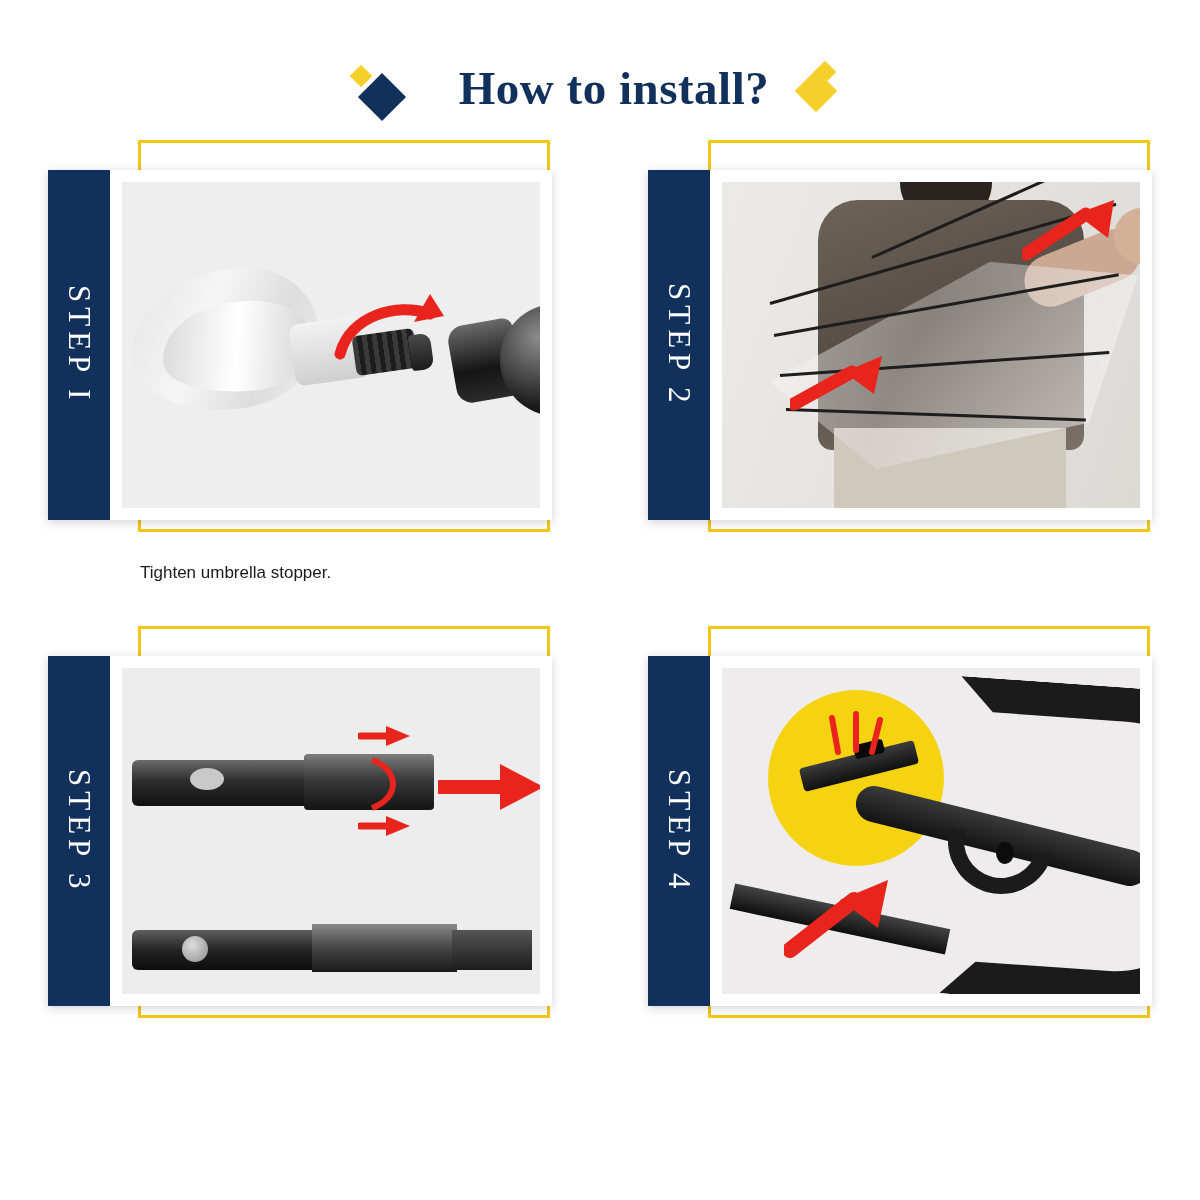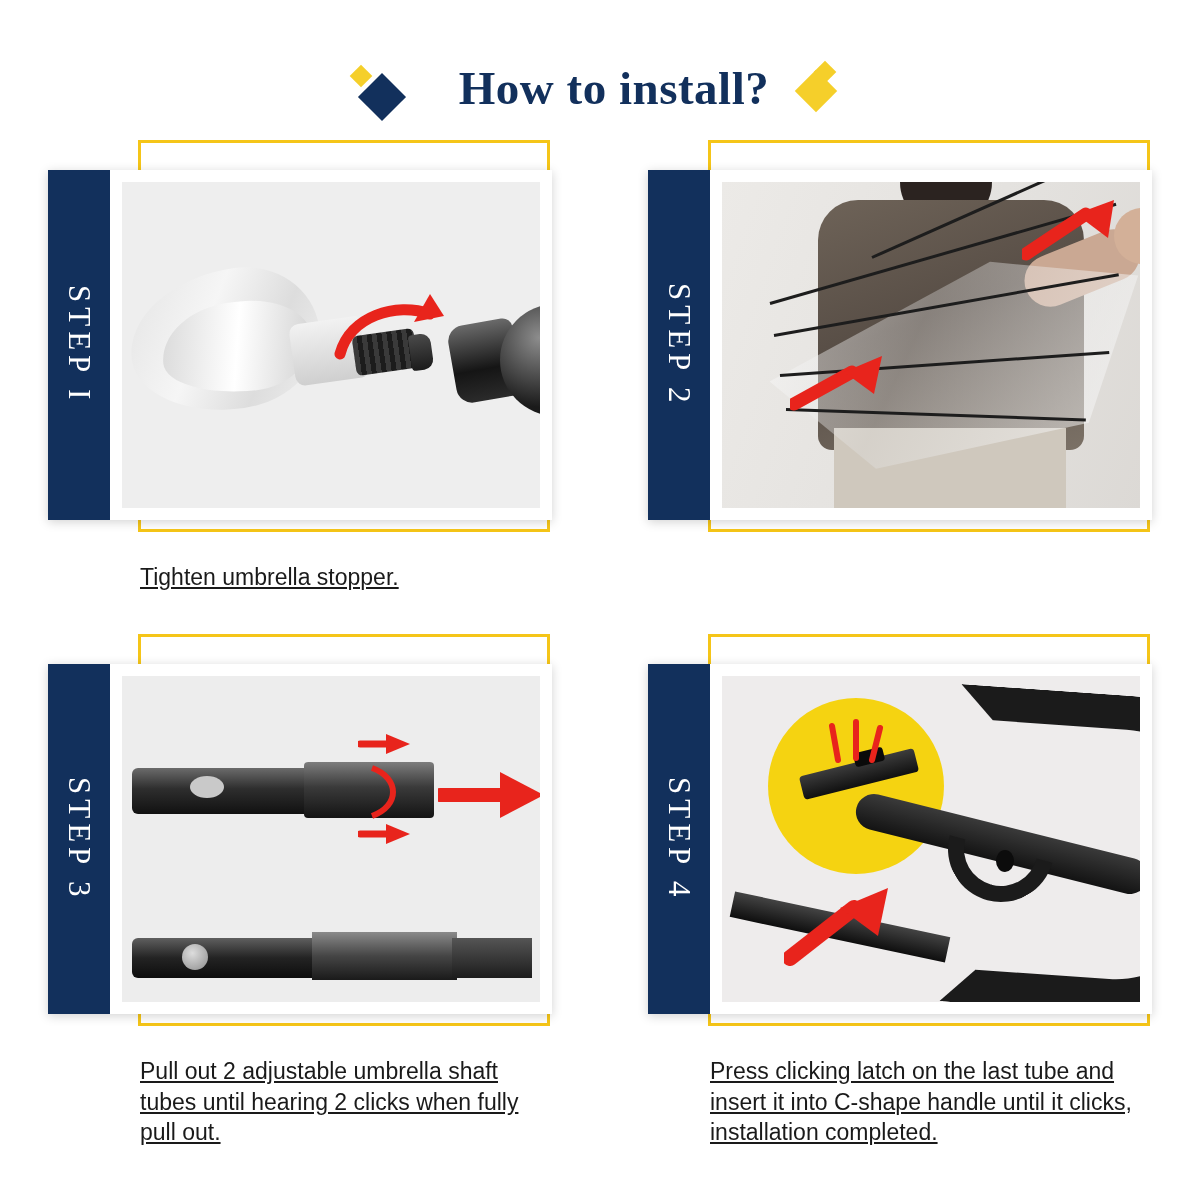--- a/index.html
+++ b/index.html
@@ -159,24 +159,23 @@
     margin-left: 12px;
     position: relative;
     overflow: hidden;
     background: #ededed;
   }
 
   .caption {
     margin-top: 22px;
     margin-left: 92px;
     width: 420px;
-    font-size: 23px;
+    font-size: 17px;
     line-height: 1.32;
     color: #1a1a1a;
-    text-decoration: underline;
   }
   .cell.right .caption {
     margin-left: 62px;
     width: 460px;
   }
   .cell.right .frame .bracket { left: 60px; width: 442px; }
 
   
   .ph { position: absolute; }
 
@@ -431,21 +430,20 @@
               <svg class="ph s3-sm2" width="54" height="24" viewBox="0 0 54 24">
                 <path d="M2,12 L32,12" stroke="#e8241c" stroke-width="7" stroke-linecap="round"></path>
                 <polygon points="52,12 28,2 28,22" fill="#e8241c"></polygon>
               </svg>
               <svg class="ph" style="left:236px;top:86px;" width="70" height="60" viewBox="0 0 70 60">
                 <path d="M14,6 C42,16 42,44 14,54" stroke="#e8241c" stroke-width="6" fill="none"></path>
               </svg>
             </div>
           </div>
         </div>
-        <div class="caption">Pull out 2 adjustable umbrella shaft tubes until hearing 2 clicks when fully pull out.</div>
       </div>
 
       <div class="cell right">
         <div class="frame">
           <div class="bracket"></div>
           <div class="card">
             <div class="step-band">
               <span>STEP 4</span>
             </div>
             <div class="photo">
@@ -463,18 +461,17 @@
               <div class="ph s4-hook"></div>
               <div class="ph s4-latchhole"></div>
               <div class="ph s4-tube"></div>
               <svg class="ph s4-arrow" width="110" height="80" viewBox="0 0 110 80">
                 <path d="M6,72 L70,22" stroke="#e8241c" stroke-width="16" stroke-linecap="round"></path>
                 <polygon points="104,2 94,50 56,22" fill="#e8241c"></polygon>
               </svg>
             </div>
           </div>
         </div>
-        <div class="caption">Press clicking latch on the last tube and insert it into C-shape handle until it clicks, installation completed.</div>
       </div>
     </div>
 
   </div>
 </div>
 
 </body></html>

